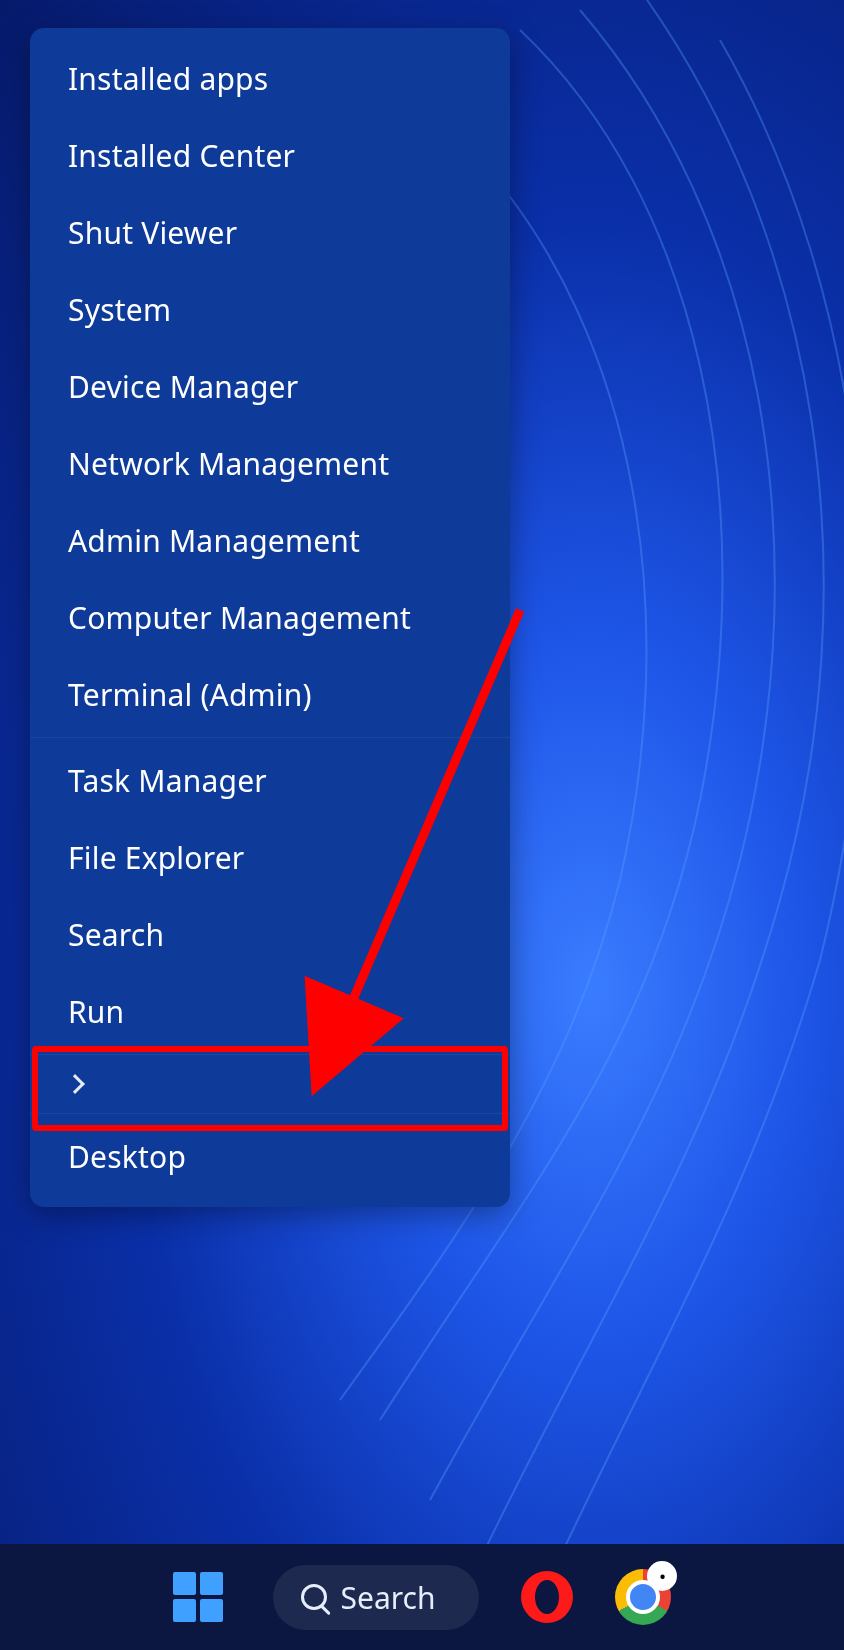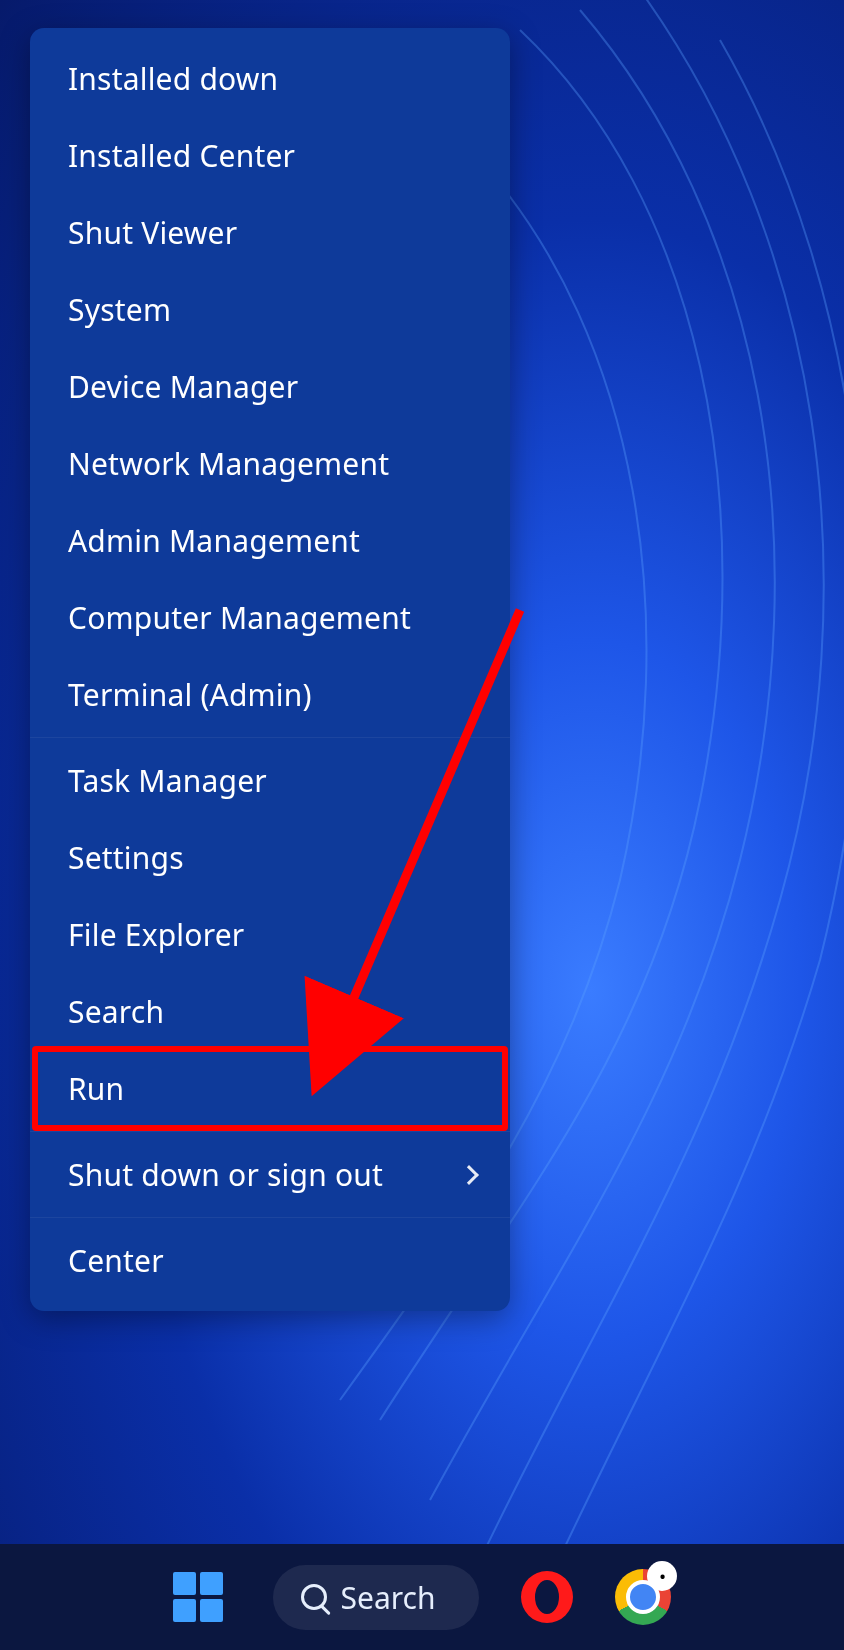--- a/index.html
+++ b/index.html
@@ -132,21 +132,21 @@
       <path d="M580 10 C 760 220, 820 540, 740 860 C 680 1100, 560 1260, 430 1500"></path>
       <path d="M640 -10 C 820 240, 870 580, 780 900 C 710 1150, 600 1310, 480 1560"></path>
       <path d="M720 40 C 870 300, 900 640, 820 960 C 750 1200, 650 1360, 540 1600"></path>
       <path d="M480 160 C 640 340, 680 620, 620 880 C 570 1080, 470 1220, 340 1400"></path>
     </g>
   </svg>
 </div>
 
 <div class="menu" id="menu">
     <div class="menu-item">
-      <span>Installed down</span>
+      <span>Installed apps</span>
     </div>
     <div class="menu-item">
       <span>Installed Center</span>
     </div>
     <div class="menu-item">
       <span>Shut Viewer</span>
     </div>
     <div class="menu-item">
       <span>System</span>
     </div>
@@ -163,39 +163,35 @@
       <span>Computer Management</span>
     </div>
     <div class="menu-item">
       <span>Terminal (Admin)</span>
     </div>
     <div class="menu-sep"></div>
     <div class="menu-item">
       <span>Task Manager</span>
     </div>
     <div class="menu-item">
-      <span>Settings</span>
-    </div>
-    <div class="menu-item">
       <span>File Explorer</span>
     </div>
     <div class="menu-item">
       <span>Search</span>
     </div>
     <div class="menu-item">
       <span>Run</span>
     </div>
     <div class="menu-sep"></div>
     <div class="menu-item">
-      <span>Shut down or sign out</span>
       <span class="chevron"></span>
     </div>
     <div class="menu-sep"></div>
     <div class="menu-item">
-      <span>Center</span>
+      <span>Desktop</span>
     </div>
   </div>
 
 <div class="highlight-box" id="hl" style="left: 32px; top: 1046px; width: 476px; height: 85px;"></div>
 <svg class="arrow" id="arrow" width="260" height="500" style="left: 300px; top: 600px;">
   <defs>
     <marker id="ah" markerWidth="14" markerHeight="14" refX="4" refY="6" orient="auto">
       <path d="M0,0 L12,6 L0,12 z" fill="#ff0000"></path>
     </marker>
   </defs>

